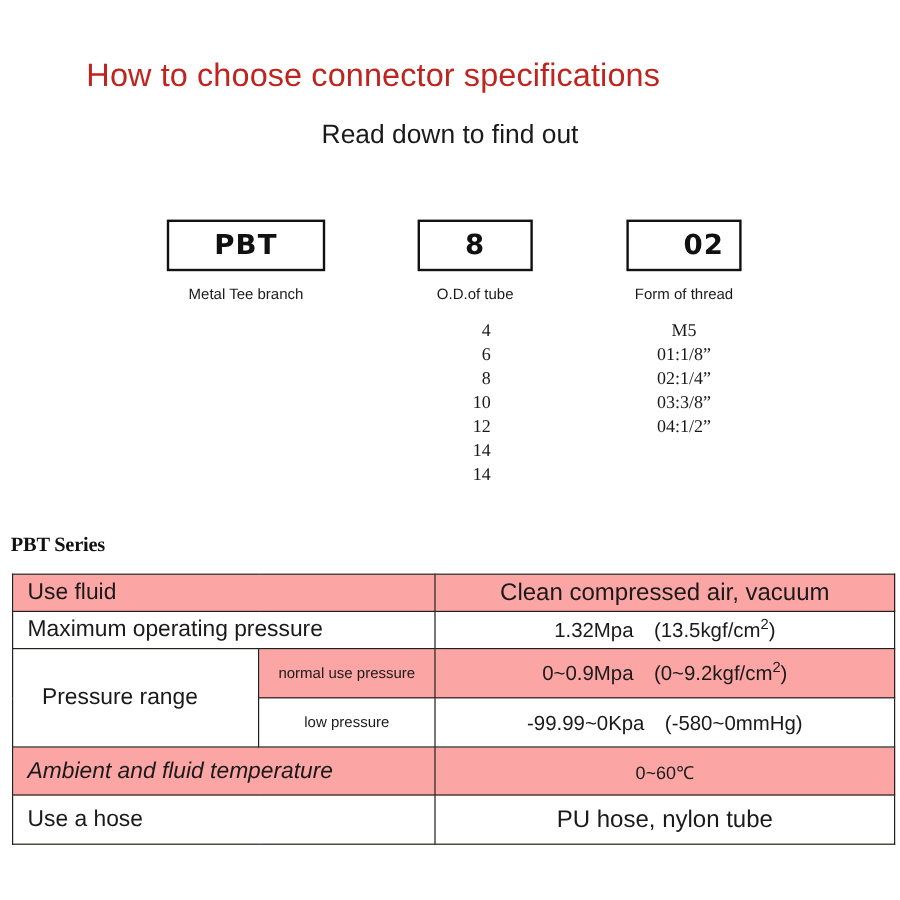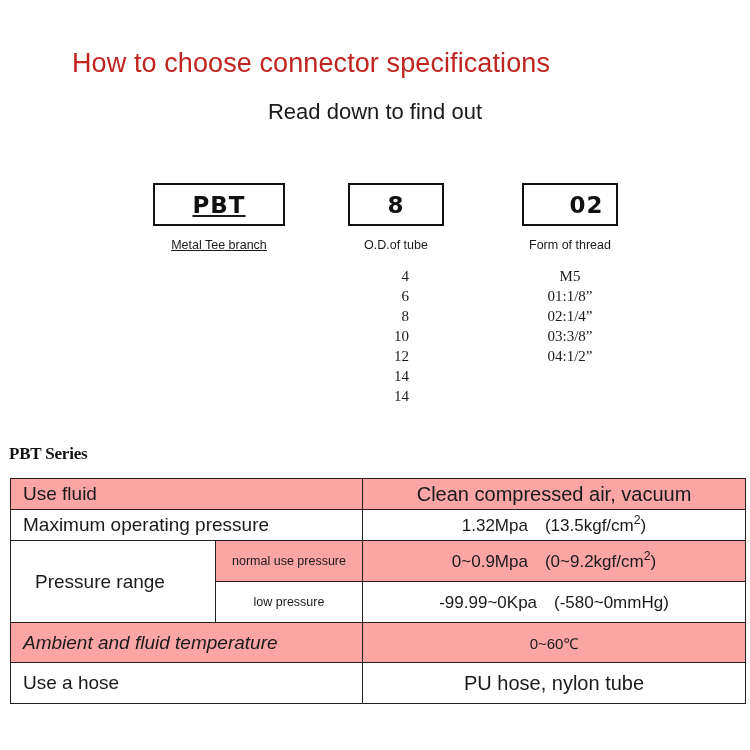--- a/index.html
+++ b/index.html
@@ -74,21 +74,21 @@
     text-align: center;
     font-family: "Liberation Serif", serif;
     font-size: 15px;
     line-height: 20px;
     color: #1a1a1a;
   }
   .code-options .opt-line {
     white-space: pre;
   }
 
-  #group-series { left: 153px; width: 132px; text-decoration: underline; }
+  #group-series { left: 139px; width: 132px; }
   #group-series .code-box { width: 132px; }
   #group-od     { left: 348px; width: 96px; }
   #group-od     .code-box { width: 96px; }
   #group-thread { left: 522px; width: 96px; }
   #group-thread .code-box { width: 96px; padding-left: 33px; }
 
   
   .opts-right {
     display: inline-block;
     text-align: right;

